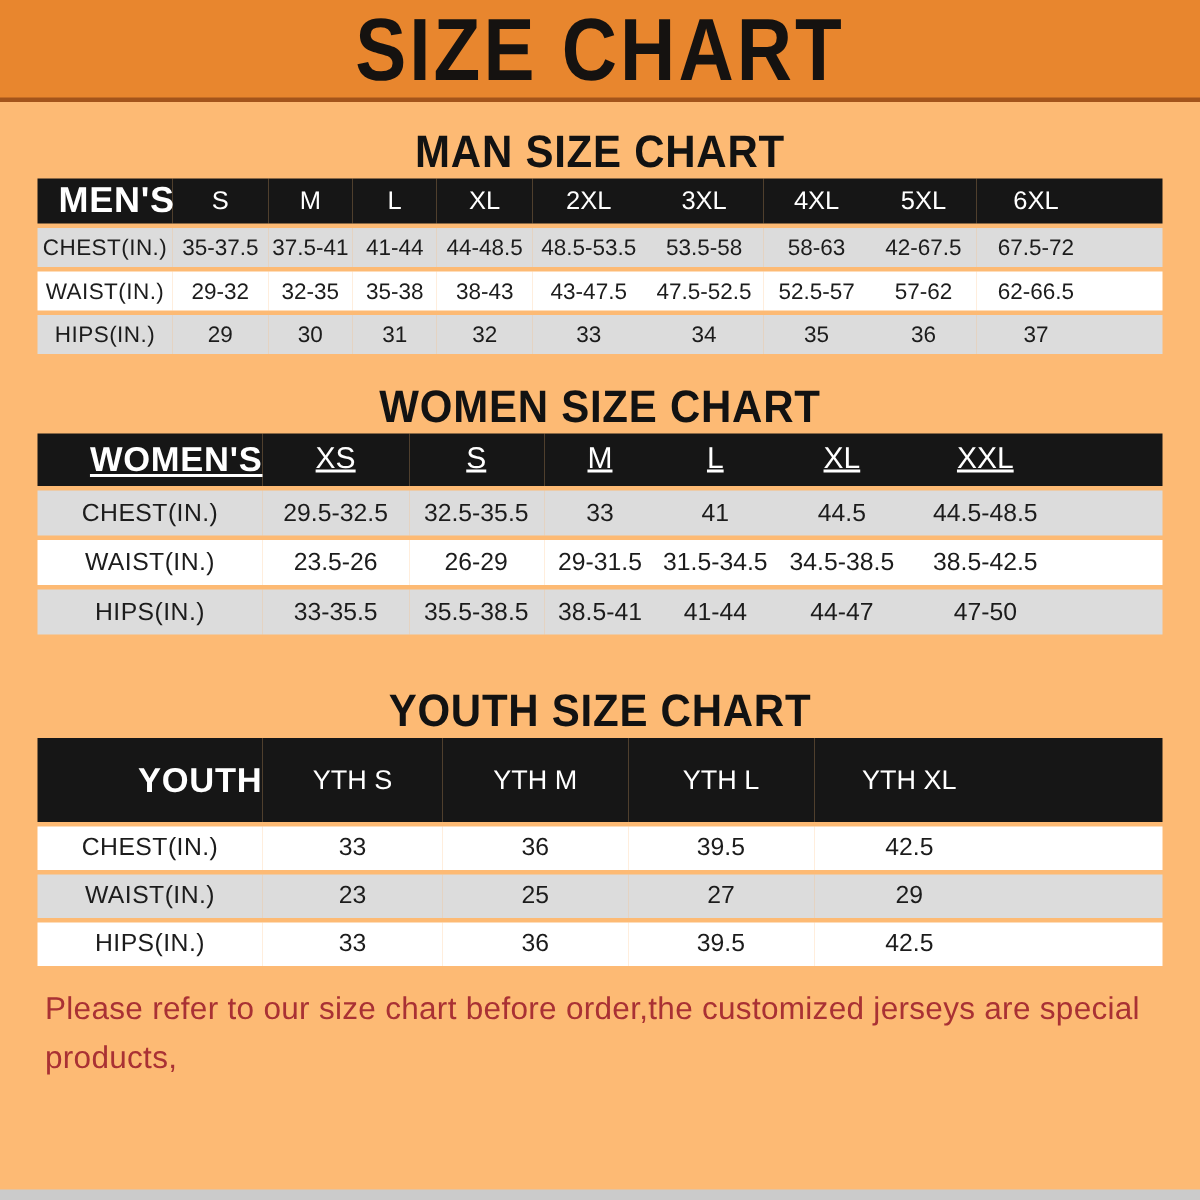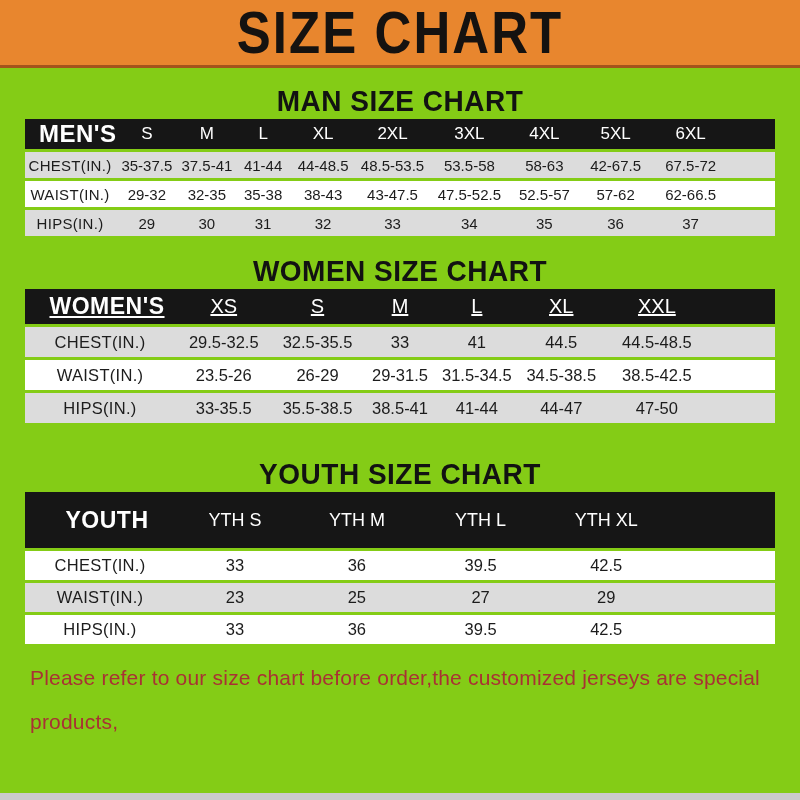--- a/index.html
+++ b/index.html
@@ -1,21 +1,21 @@
 <!DOCTYPE html>
 <html><head>
 <meta charset="utf-8">
 <style>
   * { margin:0; padding:0; box-sizing:border-box; }
   html,body { background:#ffffff; }
   body { font-family:"Liberation Sans", sans-serif; }
   .page {
     position:relative;
     width:800px; height:800px;
-    background:#84cc16;
+    background:#fdba74;
     overflow:hidden;
     margin:0 auto;
   }
 
   
   .banner {
     height:68px;
     background:#E8862E;
     border-bottom:3px solid #a3541b;
     display:flex; align-items:center; justify-content:center;
@@ -57,21 +57,21 @@
   .youth { margin-top:15px; }
 
   table.size-table th {
     background:#161616;
     color:#ffffff;
     font-weight:400;
     text-align:center;
     white-space:nowrap;
   }
   table.size-table th.corner-label {
-    text-align:center;
+    text-align:right;
     padding-left:14px;
     font-weight:800;
     letter-spacing:0.5px;
     margin-top:24px;
   }
   .men th   { height:30px; font-size:17px; }
   .women th { height:35px; font-size:20px;text-decoration:underline; }
   .youth th { height:56px; font-size:18px; }
   .men th.corner-label   { font-size:24px; }
   .women th.corner-label { font-size:23px; }
@@ -88,21 +88,21 @@
   .youth td { height:29px; font-size:16.5px; }
   table.size-table tbody tr.shaded td { background:#DCDCDC; }
   td.row-label { letter-spacing:0.3px; }
 
   
   .footer-note {
     margin-top:9px;
     padding-left:30px;
     color:#A93134;
     font-size:21px;
-    line-height:44px;
+    line-height:33px;
     letter-spacing:0.2px;
   }
 
   .bottom-strip {
     position:absolute;
     left:0; bottom:0;
     width:100%; height:7px;
     background:#cbcbcb;
   }
 </style>

